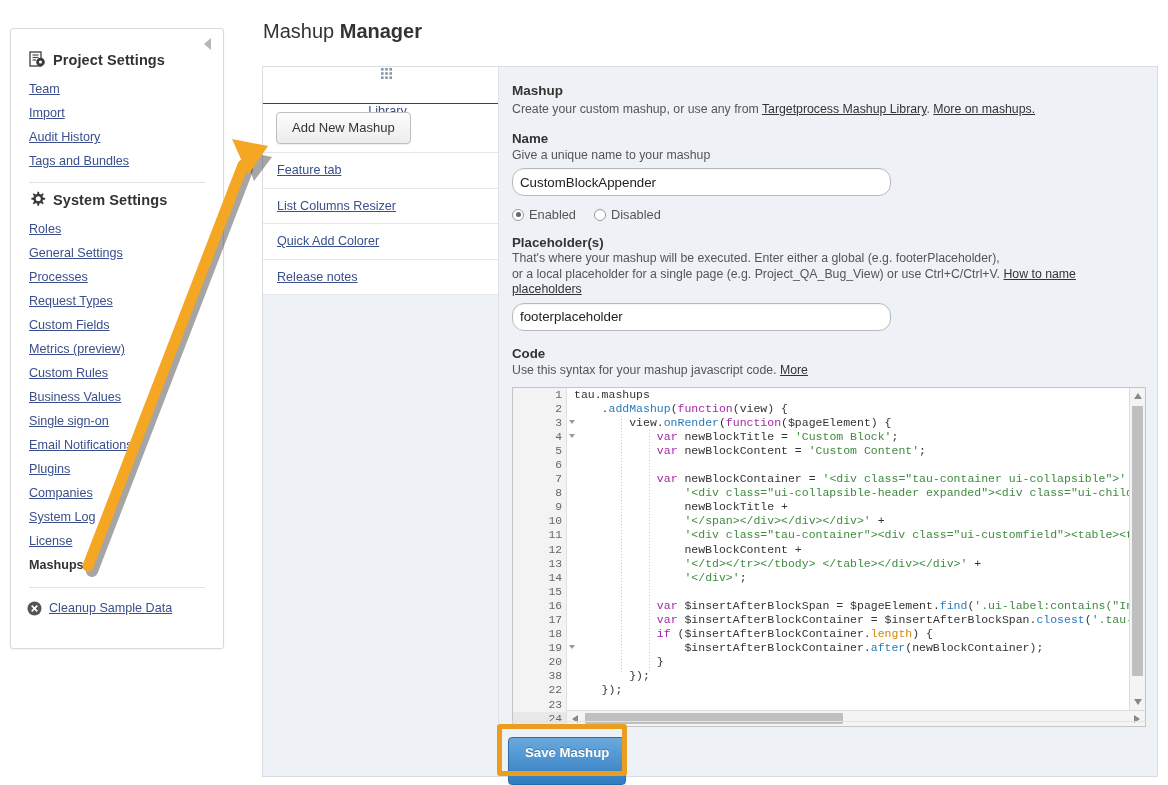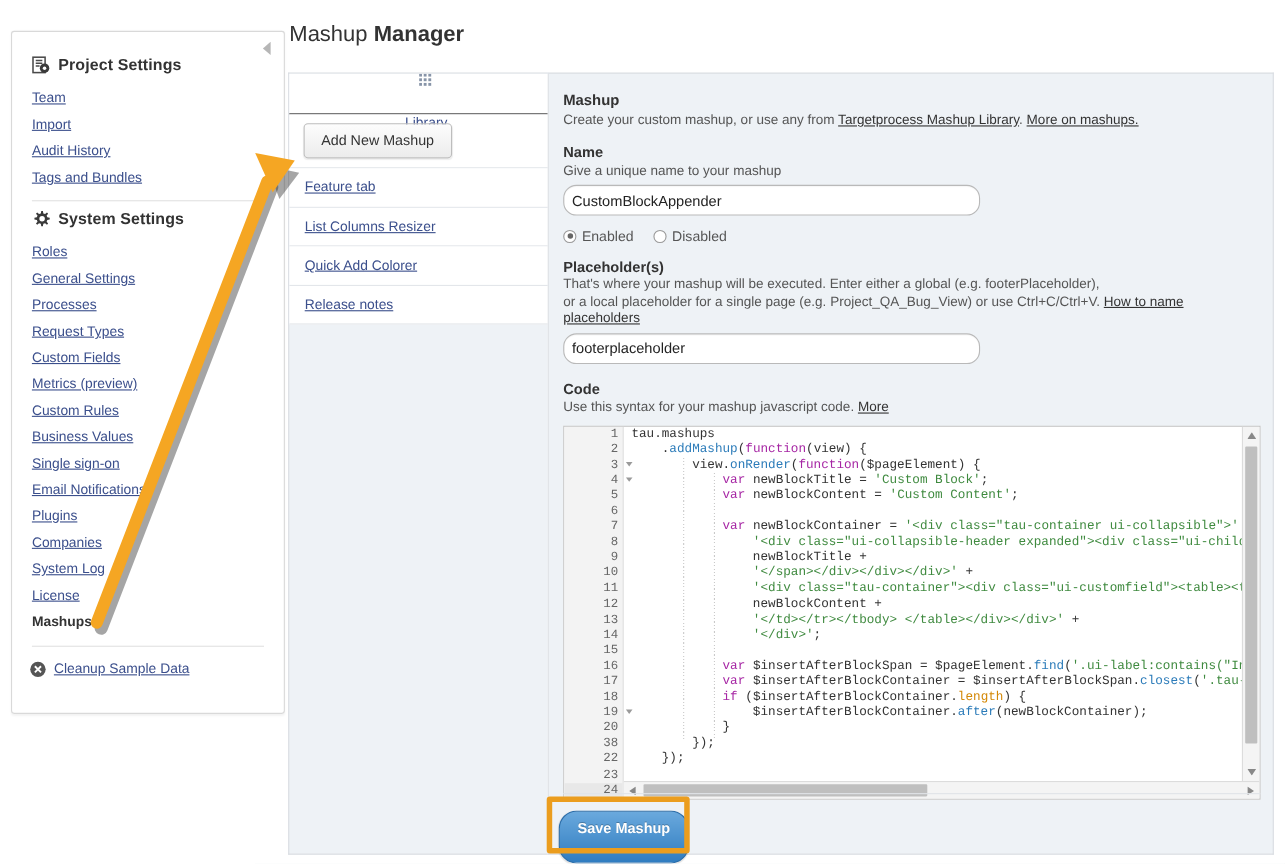--- a/index.html
+++ b/index.html
@@ -8,21 +8,21 @@
     width: 1168px; height: 785px;
     background: #ffffff;
     font-family: "Liberation Sans", sans-serif;
     overflow: hidden;
   }
   #root { position: relative; width: 1168px; height: 785px; background:#fff; }
 
   
   .sidebar {
     position: absolute; left: 10px; top: 28px;
-    width: 249px; height: 621px;
+    width: 214px; height: 621px;
     background: #ffffff;
     border: 1px solid #d9d9d9;
     border-radius: 3px;
     box-shadow: 0 1px 2px rgba(0,0,0,.05);
   }
   .collapse-arrow {
     position: absolute; right: 8px; top: 6px;
     width: 14px; height: 18px;
     display: flex; align-items: center; justify-content: center;
     cursor: pointer;
@@ -255,21 +255,21 @@
     border-radius: 3px;
     box-sizing: border-box;
   }
   .save-btn {
     position: absolute; left: 508px; top: 737px;
     font-family: "Liberation Sans", sans-serif;
     font-size: 13.2px; font-weight: bold; color: #fff;
     padding: 7px 16px 24px;
     background: linear-gradient(#6aa9dd, #2f7cc0);
     border: 1px solid #2a6ca8;
-    border-radius: 16px;
+    border-radius: 4px;
     text-shadow: 0 -1px 0 rgba(0,0,0,.25);
     box-shadow: 0 1px 1px rgba(0,0,0,.12);
     cursor: pointer;
   }
 
   
   .annot-arrow { position:absolute; left:0; top:0; width:1168px; height:785px; pointer-events:none; }
 </style>
 </head>
 <body>

